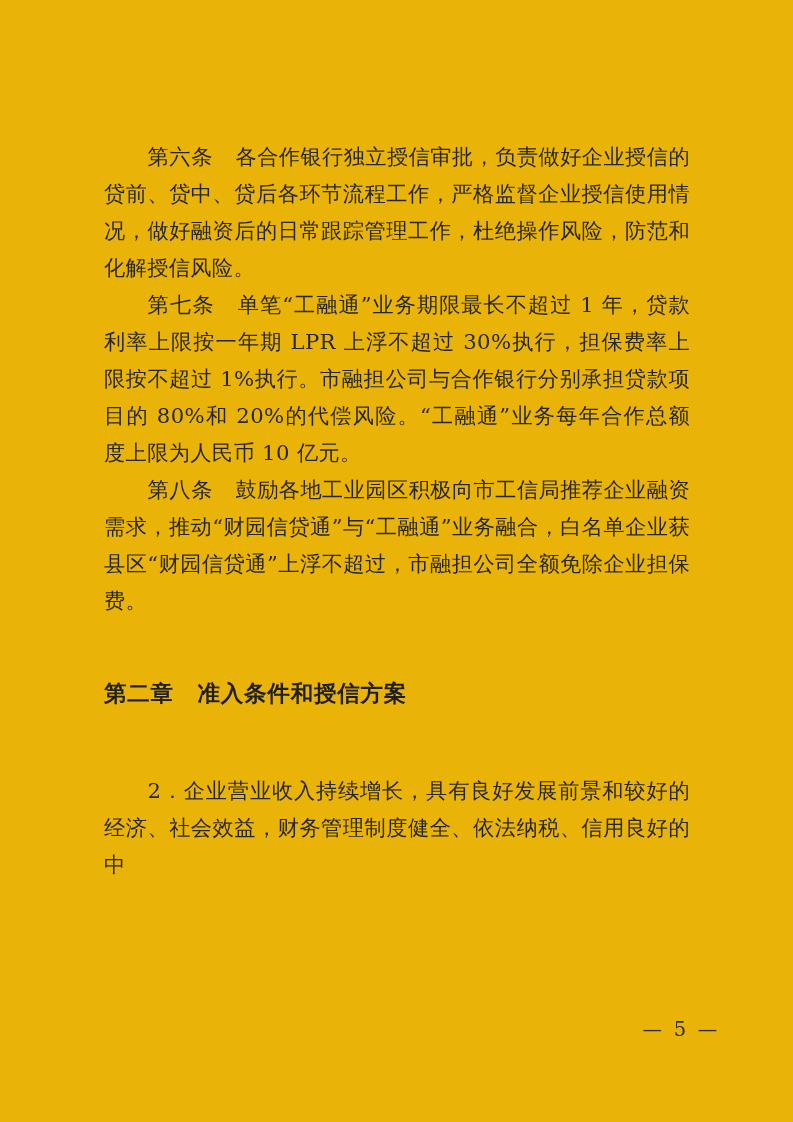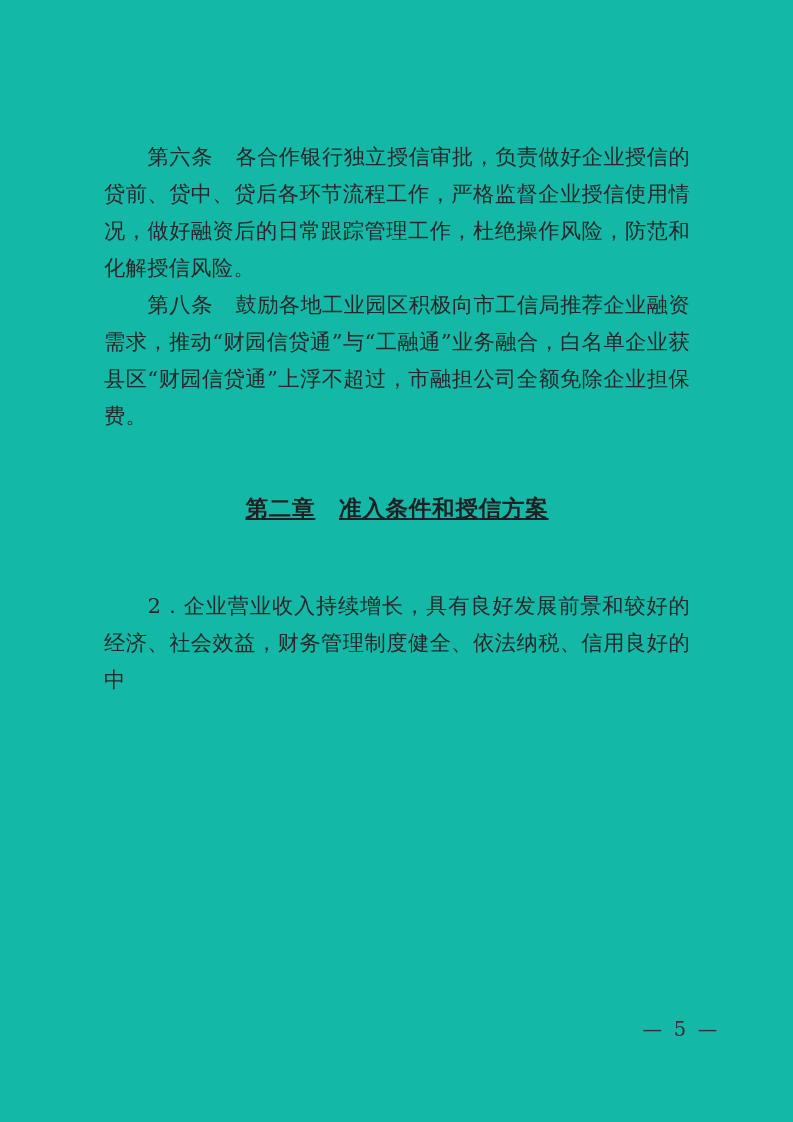--- a/index.html
+++ b/index.html
@@ -10,21 +10,21 @@
 
   body {
     font-family: "DejaVu Serif", "Liberation Serif", serif;
   }
 
   .page {
     position: relative;
     width: 793px;
     height: 1122px;
     margin: 0 auto;
-    background: #14b8a6;
+    background: #eab308;
     overflow: hidden;
   }
 
   
   .scan-noise {
     position: absolute;
     inset: 0;
     pointer-events: none;
     background:
       radial-gradient(circle at 12% 7%, rgba(140,140,150,0.045) 0 1px, transparent 1.4px),
@@ -72,24 +72,22 @@
     width: 1.05em;
   }
 
   
   h2.chapter-heading {
     margin: 0;
     font-family: "DejaVu Sans", "Liberation Sans", sans-serif;
     font-size: 22.5px;
     font-weight: 700;
     color: #1f1f22;
-    text-align: center;
     letter-spacing: 0.035em;
     line-height: 37px;
-    text-decoration: underline;
   }
 
   .gap-before-chapter { height: 56px; }
   .gap-after-chapter  { height: 60px; }
 
   
   .page-number {
     position: absolute;
     right: 73px;
     top: 1018px;
@@ -104,20 +102,21 @@
 <body>
 
 <div class="page">
 
   <div class="scan-noise"></div>
 
   <div class="content">
 
     <p class="body-para"><span class="art-label">第六条</span><span class="art-gap"></span><span>各合作银行独立授信审批，负责做好企业授信的贷前、贷中、贷后各环节流程工作，严格监督企业授信使用情况，做好融资后的日常跟踪管理工作，杜绝操作风险，防范和化解授信风险。</span></p>
 
+    <p class="body-para"><span class="art-label">第七条</span><span class="art-gap"></span><span>单笔“工融通”业务期限最长不超过 1 年，贷款利率上限按一年期 LPR 上浮不超过 30%执行，担保费率上限按不超过 1%执行。市融担公司与合作银行分别承担贷款项目的 80%和 20%的代偿风险。“工融通”业务每年合作总额度上限为人民币 10 亿元。</span></p>
 
     <p class="body-para"><span class="art-label">第八条</span><span class="art-gap"></span><span>鼓励各地工业园区积极向市工信局推荐企业融资需求，推动“财园信贷通”与“工融通”业务融合，白名单企业获县区“财园信贷通”上浮不超过，市融担公司全额免除企业担保费。</span></p>
 
     <div class="gap-before-chapter"></div>
 
     <h2 class="chapter-heading"><span>第二章</span><span class="art-gap"></span><span>准入条件和授信方案</span></h2>
 
     <div class="gap-after-chapter"></div>
 
 

